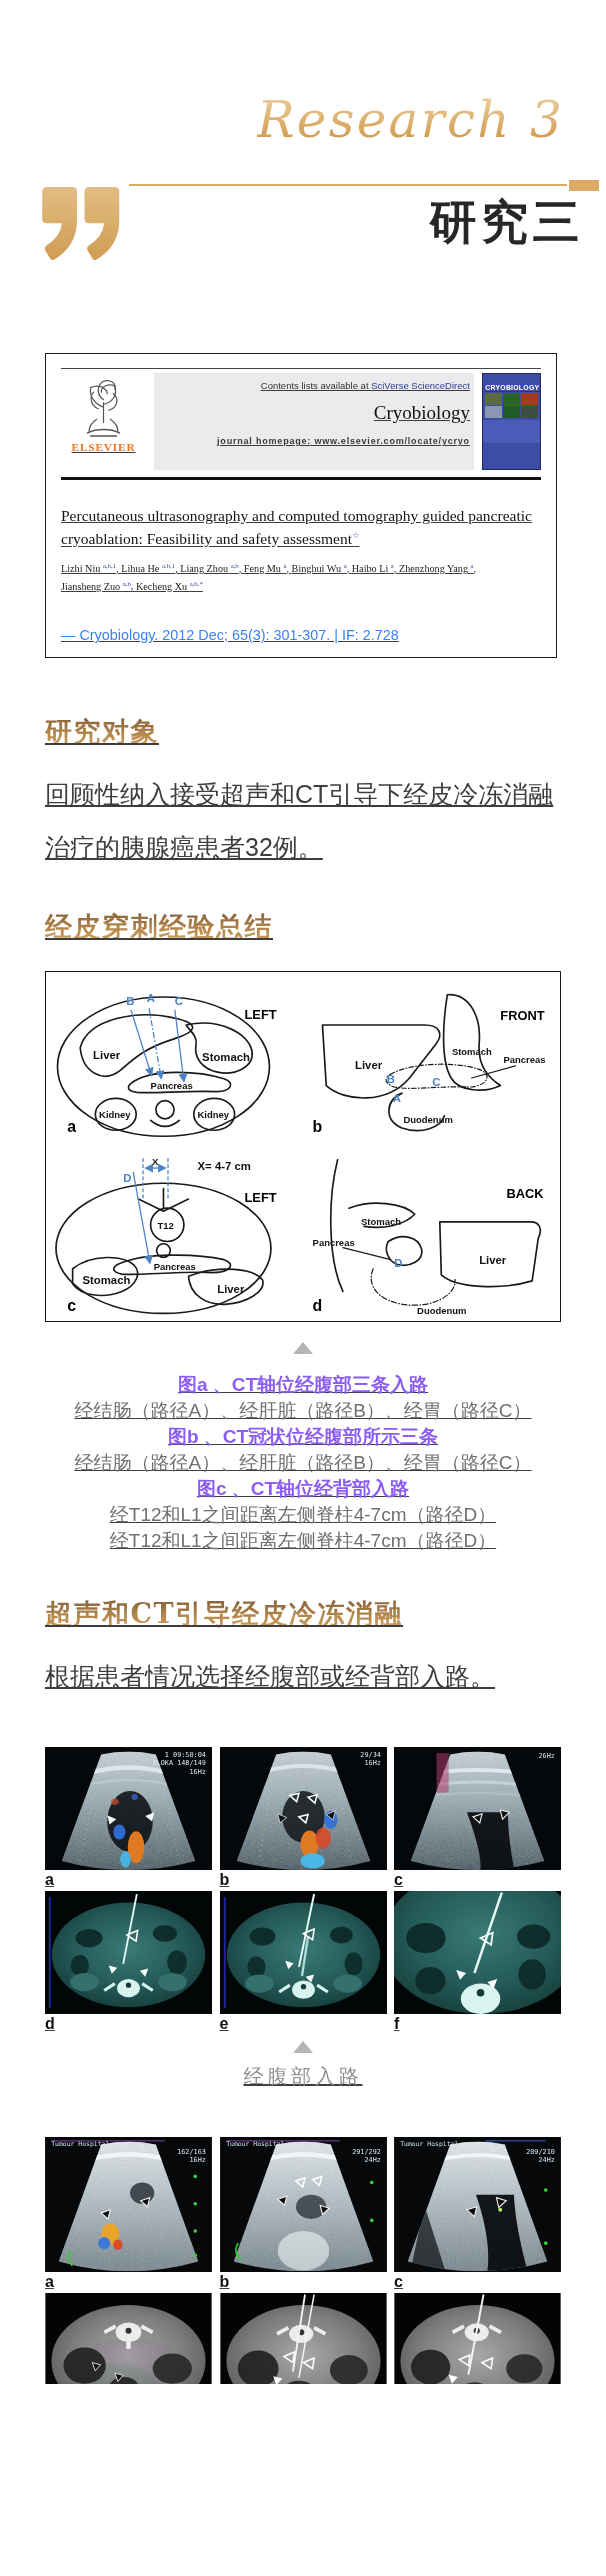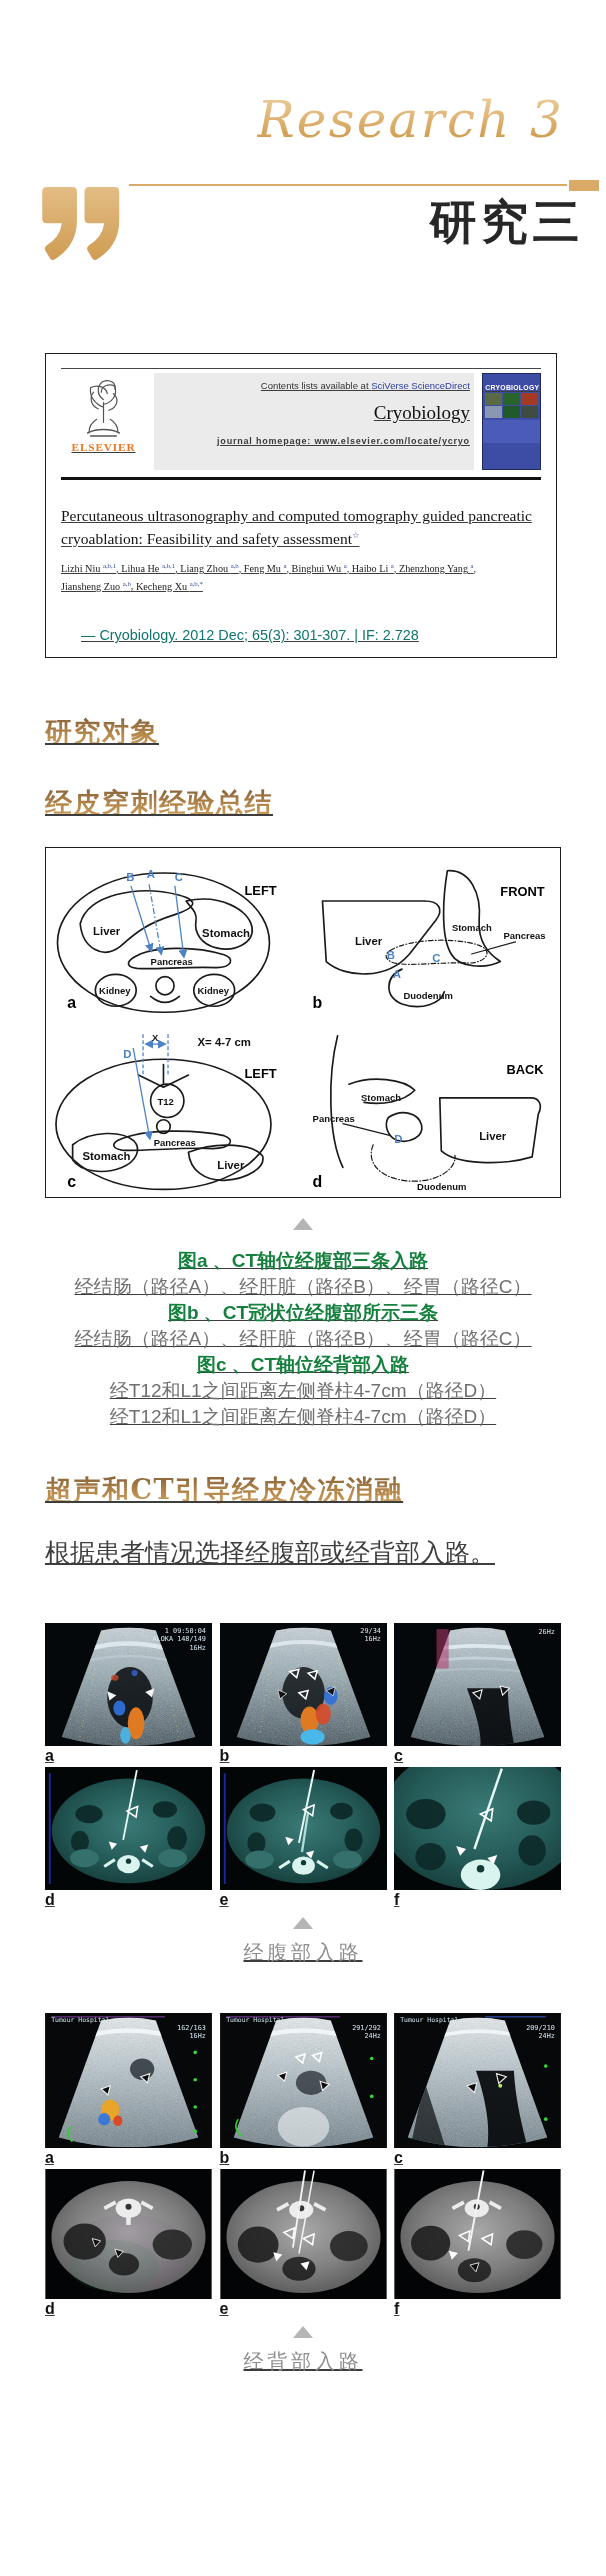--- a/index.html
+++ b/index.html
@@ -33,21 +33,21 @@
   .cover{width:59px;flex:0 0 59px;background:#3d4da5;border:0.8px solid #20285e;padding:2.3px 2.3px 0;box-sizing:border-box;height:97px;}
   .cover-title{color:#fff;font-size:6.8px;font-weight:700;letter-spacing:0.3px;text-align:center;margin-top:7.6px;}
   .cover-tiles{display:grid;grid-template-columns:1fr 1fr 1fr;gap:0.8px;margin-top:2.3px;}
   .cover-tiles div{height:12px;}
   .cover-band{height:23px;background:#4a5cb8;margin:2.3px -2.3px 0;}
   .card-rule{height:3px;background:#111;margin-top:7.6px;}
   .paper-title{font-family:"Liberation Serif","DejaVu Serif",serif;font-size:15.5px;line-height:20px;color:#141414;margin-top:26px;}
   .paper-title sup{font-size:8.3px;color:#33479e;}
   .paper-authors{font-family:"Liberation Serif","DejaVu Serif",serif;font-size:10.2px;line-height:14.4px;color:#1a1a1a;margin-top:9px;width:92%;}
   .paper-authors sup{font-size:6.8px;color:#33479e;}
-  .paper-cite{font-size:14.4px;color:#0f766e;margin-top:33px;margin-left:20px;}
+  .paper-cite{font-size:14.4px;color:#3b82f6;margin-top:33px;}
 
   
   .sec-h{margin:0 45px;font-family:"DejaVu Serif","Liberation Serif",serif;font-weight:700;font-size:27px;
     letter-spacing:1.5px;color:#b08046;
     background:linear-gradient(180deg,#7d5a36 0%,#b98b4d 60%,#d3a868 100%);
     -webkit-background-clip:text;background-clip:text;-webkit-text-fill-color:transparent;}
   .h1{margin-top:56px;}
   .h2{margin-top:35px;}
   .h3{margin-top:42px;}
   .sec-p{margin:18px 45px 0;font-size:25px;line-height:53px;color:#3e3e3e;}
@@ -65,21 +65,21 @@
   .bl{stroke:#4d82c4;stroke-width:1.7;fill:none;}
 
   
   .tri{width:0;height:0;border-left:10px solid transparent;border-right:10px solid transparent;
     border-bottom:12px solid #b5b5b5;margin:0 auto;}
   .tri-1{margin-top:20px;}
   .tri-2{margin-top:6px;}
   .tri-3{margin-top:6px;}
   .caps{margin-top:18px;text-align:center;}
   .caps p{margin:0;line-height:26px;font-size:19px;}
-  .caps .t{font-weight:700;color:#15803d;}
+  .caps .t{font-weight:700;color:#8b5cf6;}
   .caps .d{color:#707070;}
   .group-cap{margin-top:10px;text-align:center;font-size:20px;color:#8d8d8d;letter-spacing:3.8px;}
 
   
   .mrow{display:flex;gap:7.6px;margin:0 45px;}
   .g1{margin-top:44px;border-radius:26px;}
   .mcell{width:167px;}
   .mcell svg{display:block;}
   .mlabels{display:flex;gap:7.6px;margin:0 45px;height:21px;align-items:center;}
   .mlabels span{width:167px;font-size:16px;font-weight:700;color:#111;}
@@ -183,20 +183,21 @@
         <div class="cover-band"></div>
       </div>
     </div>
     <div class="card-rule"></div>
     <div class="paper-title"><span>Percutaneous ultrasonography and computed tomography guided pancreatic cryoablation: Feasibility and safety assessment</span><sup>☆</sup></div>
     <div class="paper-authors"><span>Lizhi Niu <sup>a,b,1</sup></span>, <span>Lihua He <sup>a,b,1</sup></span>, <span>Liang Zhou <sup>a,b</sup></span>, <span>Feng Mu <sup>a</sup></span>, <span>Binghui Wu <sup>a</sup></span>, <span>Haibo Li <sup>a</sup></span>, <span>Zhenzhong Yang <sup>a</sup></span>, <span>Jiansheng Zuo <sup>a,b</sup></span>, <span>Kecheng Xu <sup>a,b,*</sup></span></div>
     <div class="paper-cite">— Cryobiology. 2012 Dec; 65(3): 301-307.  |  IF: 2.728</div>
   </div>
 
   <div class="sec-h h1">研究对象</div>
+  <p class="sec-p">回顾性纳入接受超声和CT引导下经皮冷冻消融治疗的胰腺癌患者32例。</p>
 
   <div class="sec-h h2">经皮穿刺经验总结</div>
 
   <div class="diagram">
     <svg width="509" height="349" viewBox="0 0 672 461">
 
       <g>
         <ellipse cx="155" cy="125" rx="140" ry="92" class="dg-line"></ellipse>
         <path d="M45,100 C55,62 120,48 175,62 C205,70 195,80 170,88 C135,99 120,110 98,130 C75,148 48,132 45,100 Z" class="dg-line"></path>
         <path d="M185,70 C230,60 268,82 272,105 C275,125 250,138 225,132 C205,127 195,112 198,96 C200,84 190,78 185,70 Z" class="dg-line"></path>

